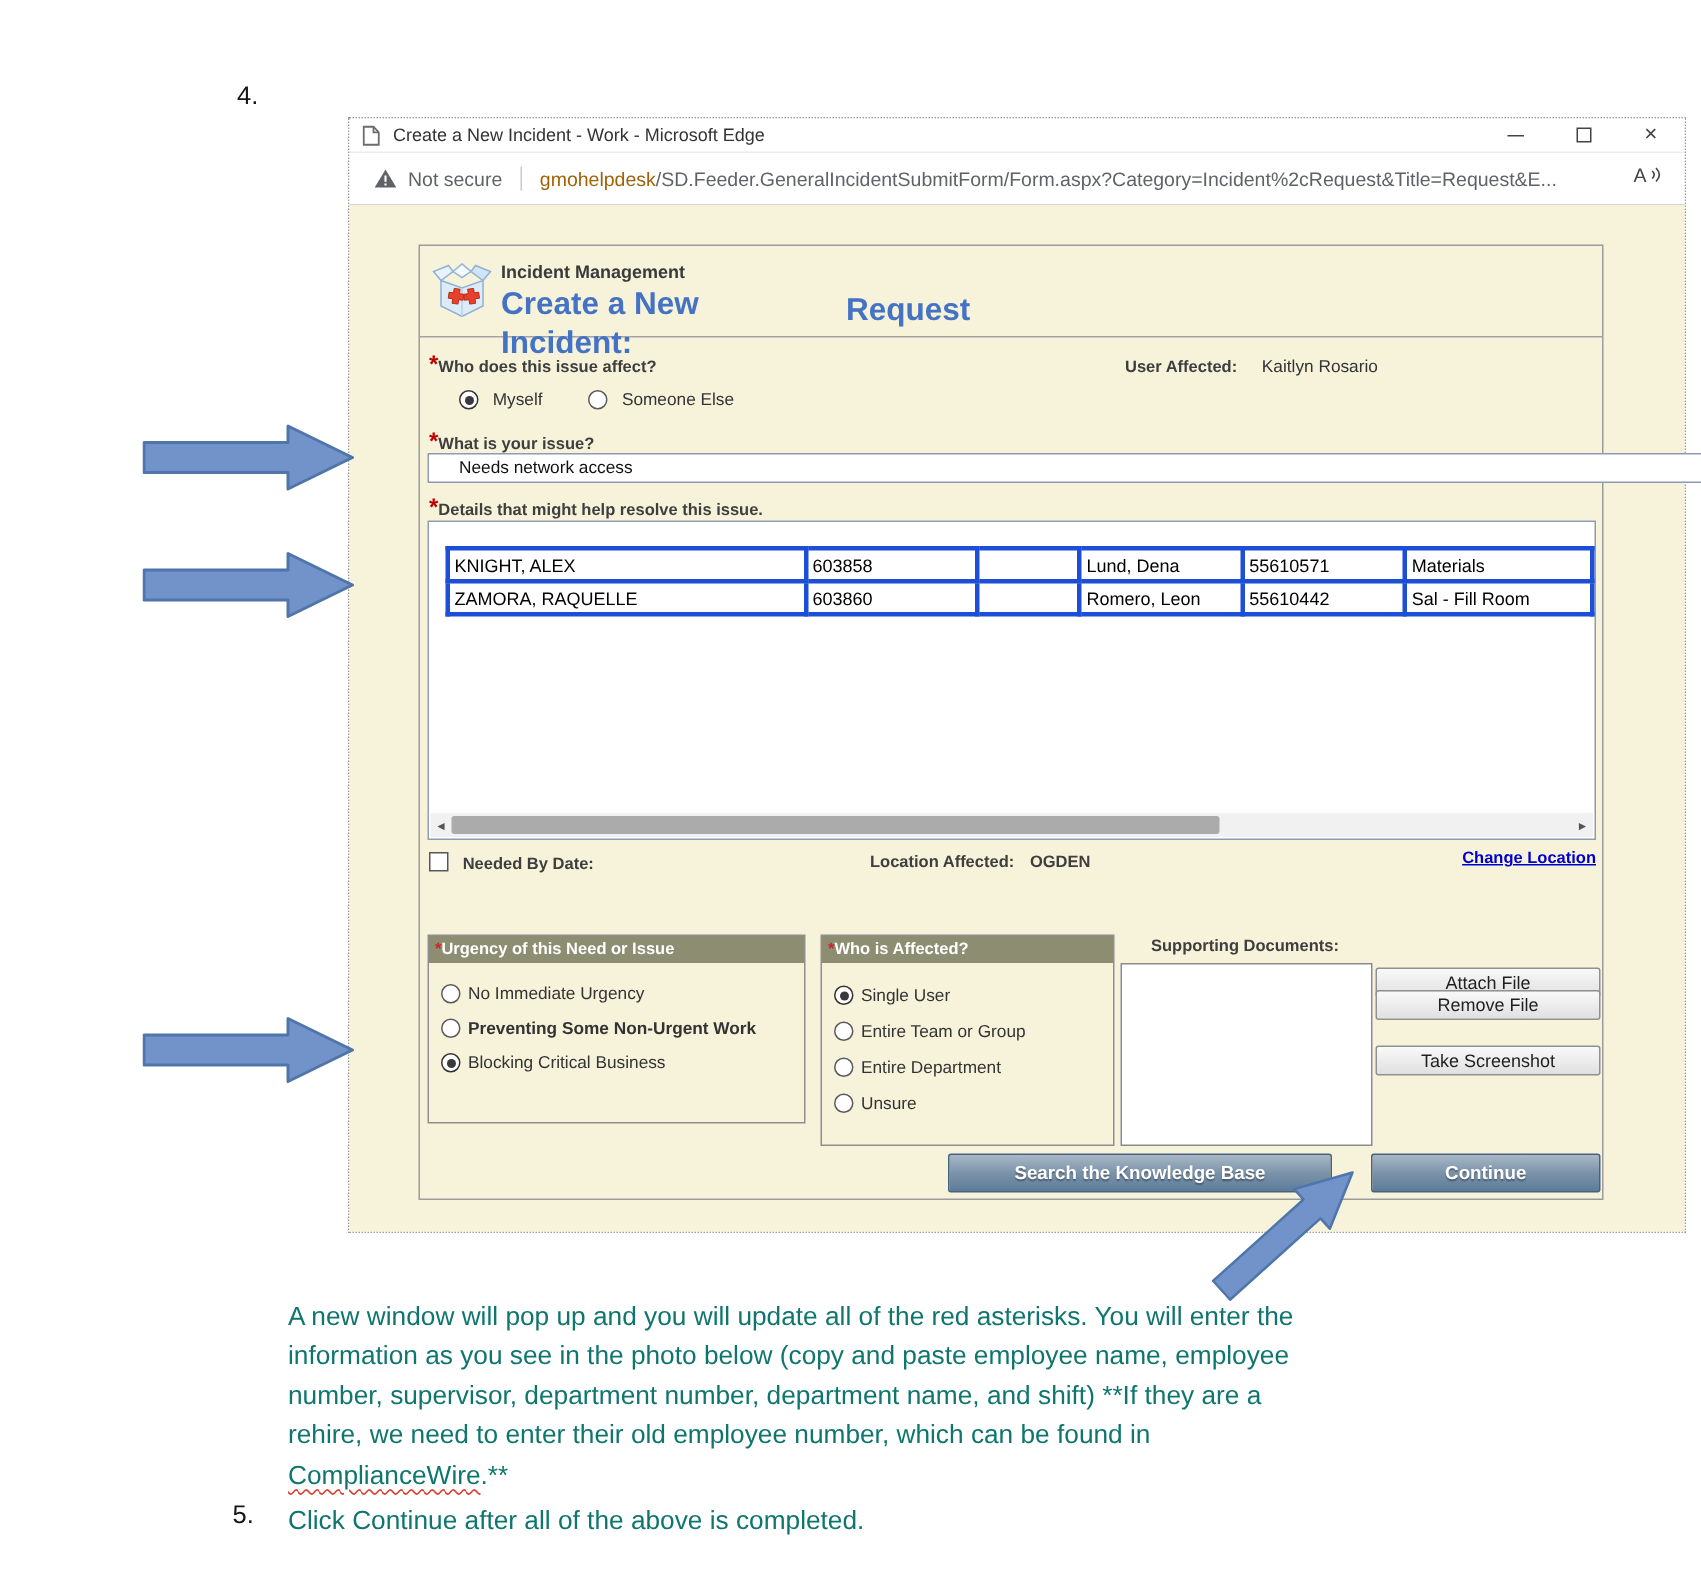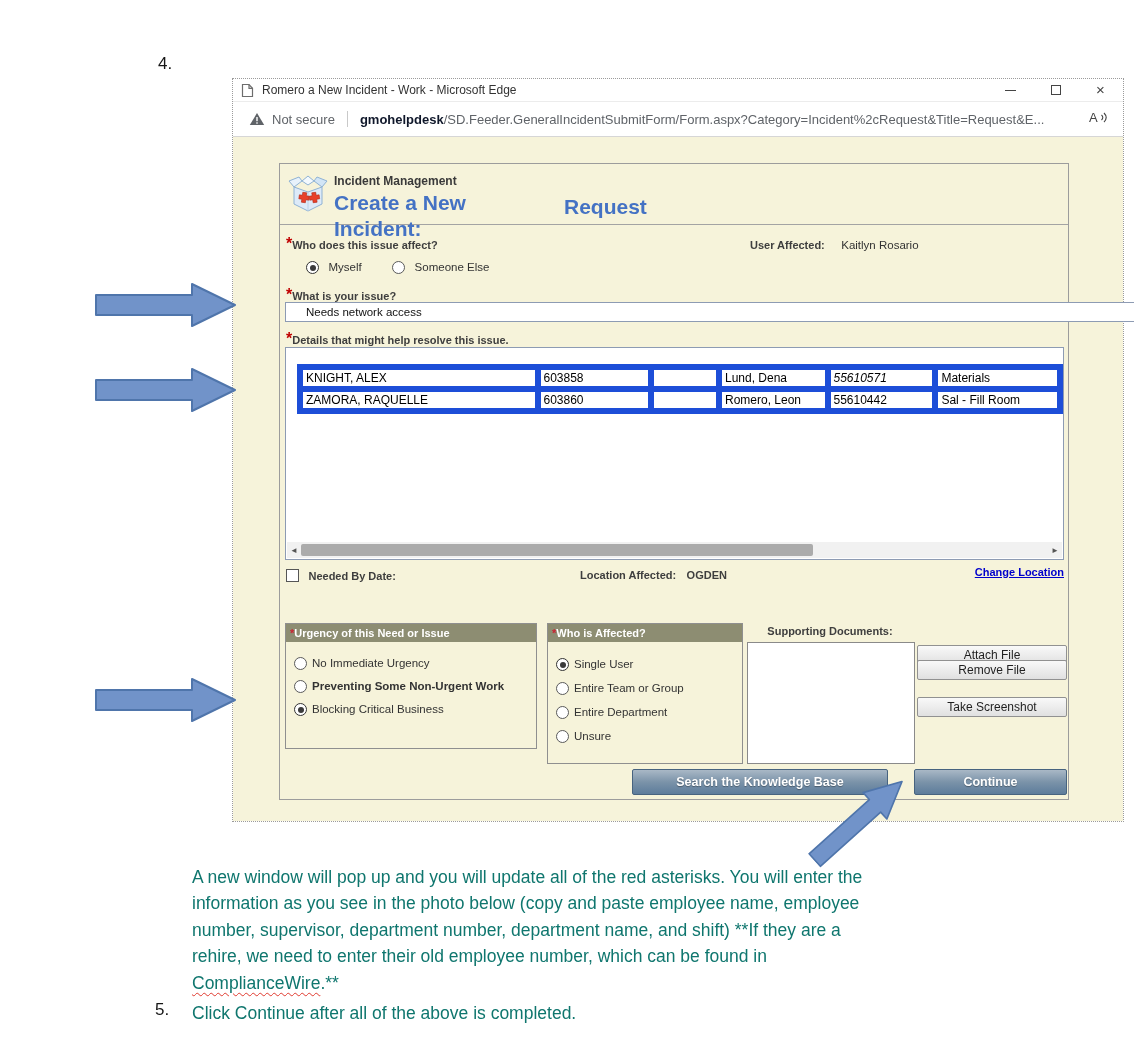--- a/index.html
+++ b/index.html
@@ -22,21 +22,21 @@
   .glyph-min { width:11px; height:1px; background:#444; display:inline-block; }
   .glyph-max { width:10px; height:10px; border:1px solid #444; display:inline-block; }
   .glyph-close { font-size:15px; line-height:10px; color:#444; }
 
   #urlbar { position:absolute; left:0; top:23px; right:0; height:35px; background:#fff;
             display:flex; align-items:center; border-bottom:1px solid #d6d6d6; }
   #urlbar .warn { margin-left:16px; display:flex; }
   #urlbar .notsec { margin-left:7px; font-size:13px; color:#5f6368; white-space:nowrap; }
   #urlbar .sep { width:1px; height:16px; background:#c9c9c9; margin:0 12px; }
   #urlbar .url { font-size:13px; color:#5f6368; white-space:nowrap; overflow:hidden; flex:1; }
-  #urlbar .url .host { color:#0f172a;font-weight:bold; }
+  #urlbar .url .host { color:#a16207; }
   #urlbar .ra-ic { margin:0 14px 0 8px; }
 
   #pagebg { position:absolute; left:0; top:58px; right:0; bottom:0; background:#f6f3da; }
 
   
   #form { position:absolute; left:46px; top:84px; width:790px; height:637px;
           border:1px solid #9c9c9c; background:#f6f3da; }
   .lbl { font-weight:bold; font-size:11px; color:#3e3e3e; }
   .ast { color:#c00000; font-weight:bold; }
   .opt-lbl { font-size:11.5px; color:#333; }
@@ -55,21 +55,21 @@
                       border-radius:50%; background:#3a3a3a; }
   .checkbox { width:13px; height:13px; border:1px solid #565656; background:#fff; display:inline-block;
               vertical-align:-2px; }
 
   #issue-input { position:absolute; left:5px; top:138px; width:867px; height:20px; border:1px solid #8d9bb3;
                  background:#fff; font-family:"Liberation Sans",sans-serif; font-size:11.5px; color:#111; padding:0 20px; }
 
   #details-box { position:absolute; left:5px; top:183px; width:779px; height:213px; background:#fff;
                  border:1px solid #8d9bb3; }
   #details-table { position:absolute; left:11px; top:16px; border-collapse:collapse; font-size:12px; color:#000; }
-  #details-table td { border:6px solid #1d4ed8; height:22px; padding:0 3px; white-space:nowrap; overflow:hidden; }
+  #details-table td { border:3px solid #1d4ed8; height:22px; padding:0 3px; white-space:nowrap; overflow:hidden; }
   .hscroll { position:absolute; left:1px; right:1px; bottom:1px; height:16px; background:#f1f1f1;
              display:flex; align-items:center; }
   .hscroll .arr { width:14px; font-size:8px; color:#555; text-align:center; }
   .hscroll .thumb { height:12px; width:66%; background:#ababab; border-radius:2px; }
 
   .panel { position:absolute; border:1px solid #8f8f8f; background:#f6f3da; }
   .panel-hdr { height:18px; background:#8d8d72; color:#fff; font-size:11px; font-weight:bold;
                padding:3px 0 0 4px; }
   .panel-hdr .ast { color:#c23; }
   .panel .opt { position:absolute; left:8px; white-space:nowrap; }
@@ -102,21 +102,21 @@
 
   <div id="shot">
 
     <div id="titlebar">
       <span class="doc-ic">
         <svg width="13" height="15" viewBox="0 0 13 15">
             <path d="M1.5 1.5 h6.5 l3.5 3.8 v8.2 h-10 z" fill="#fff" stroke="#6d6d6d" stroke-width="1.2"></path>
             <path d="M8 1.5 v3.8 h3.5" fill="none" stroke="#6d6d6d" stroke-width="1.2"></path>
           </svg>
       </span>
-      <span class="t-title">Romero a New Incident - Work - Microsoft Edge</span>
+      <span class="t-title">Create a New Incident - Work - Microsoft Edge</span>
       <div class="win-btns">
         <span class="win-btn">
             <span class="glyph-min"></span>
           </span>
         <span class="win-btn">
             <span class="glyph-max"></span>
           </span>
         <span class="win-btn">
             <span class="glyph-close">×</span>
           </span>
@@ -186,21 +186,21 @@
           <span class="ast">*</span><span class="lbl">Details that might help resolve this issue.</span>
         </div>
         <div id="details-box">
           <table id="details-table">
             <tbody>
                 <tr>
               <td style="width:245px;">KNIGHT, ALEX</td>
               <td style="width:118px;">603858</td>
               <td style="width:72px;"></td>
               <td style="width:110px;">Lund, Dena</td>
-              <td style="width:111px;font-style:italic;">55610571</td>
+              <td style="width:111px;">55610571</td>
               <td style="width:127px;">Materials</td>
             </tr>
             <tr>
               <td>ZAMORA, RAQUELLE</td>
               <td>603860</td>
               <td></td>
               <td>Romero, Leon</td>
               <td>55610442</td>
               <td>Sal - Fill Room</td>
             </tr>

